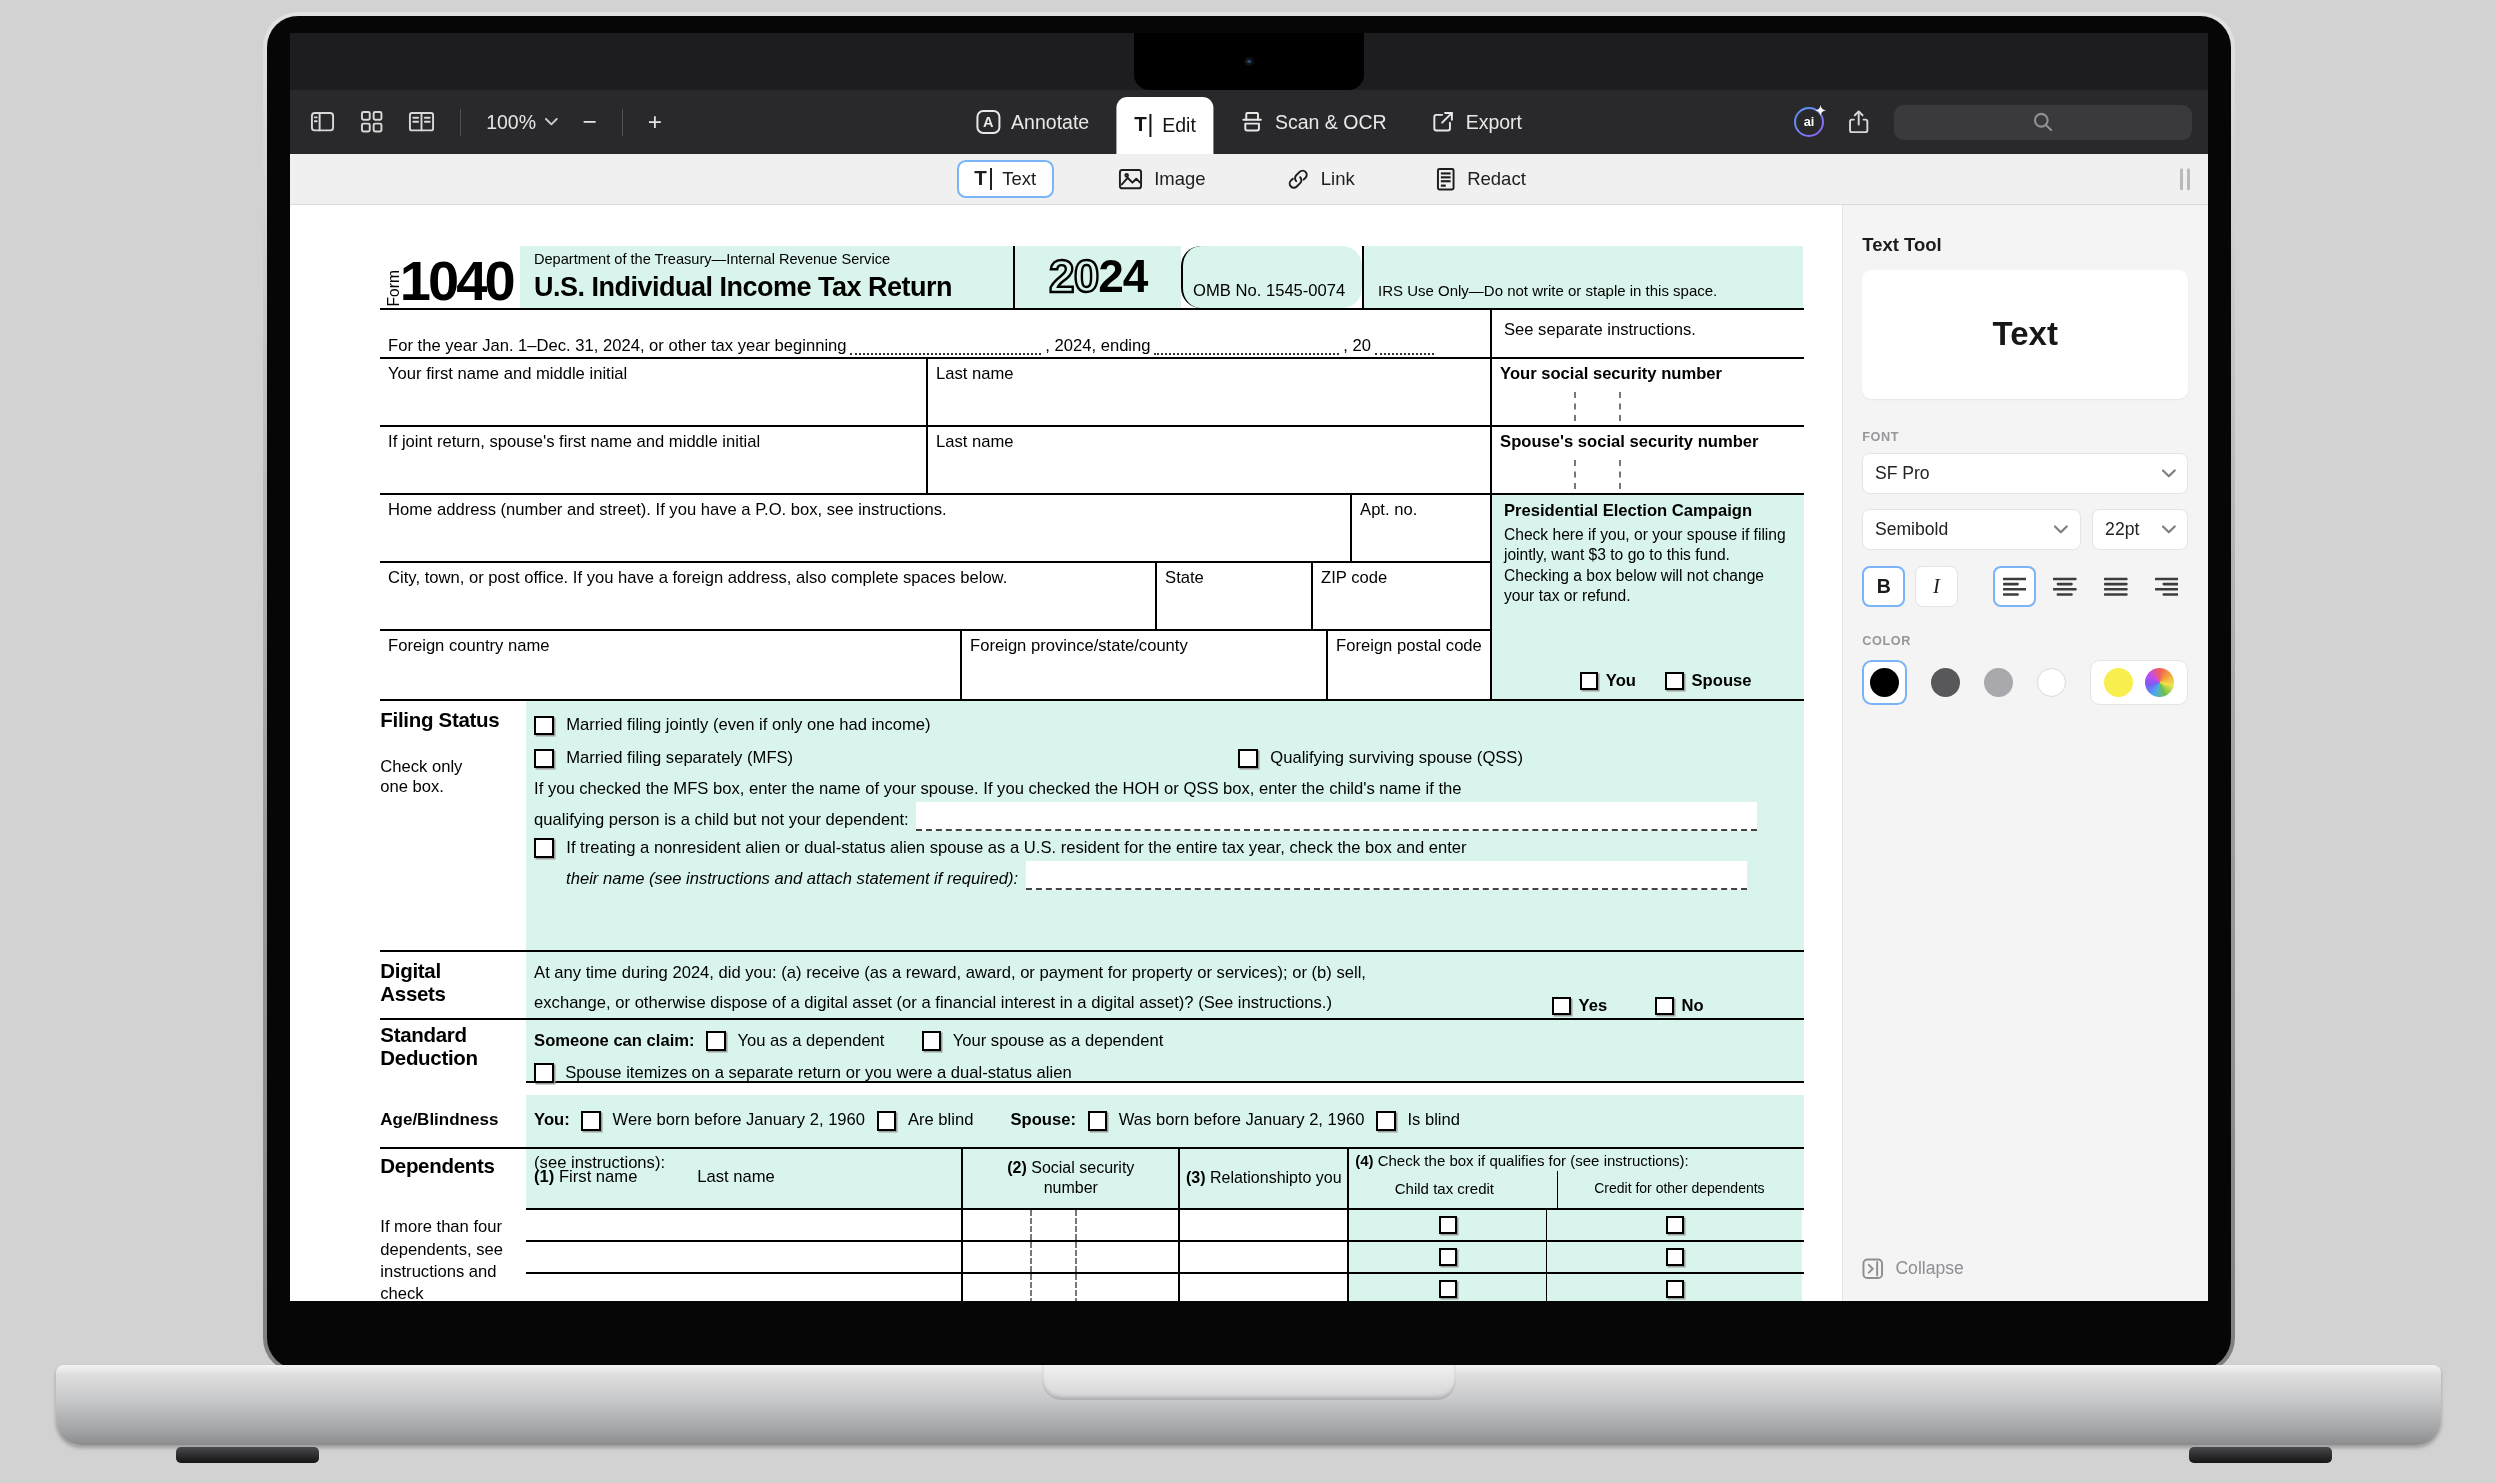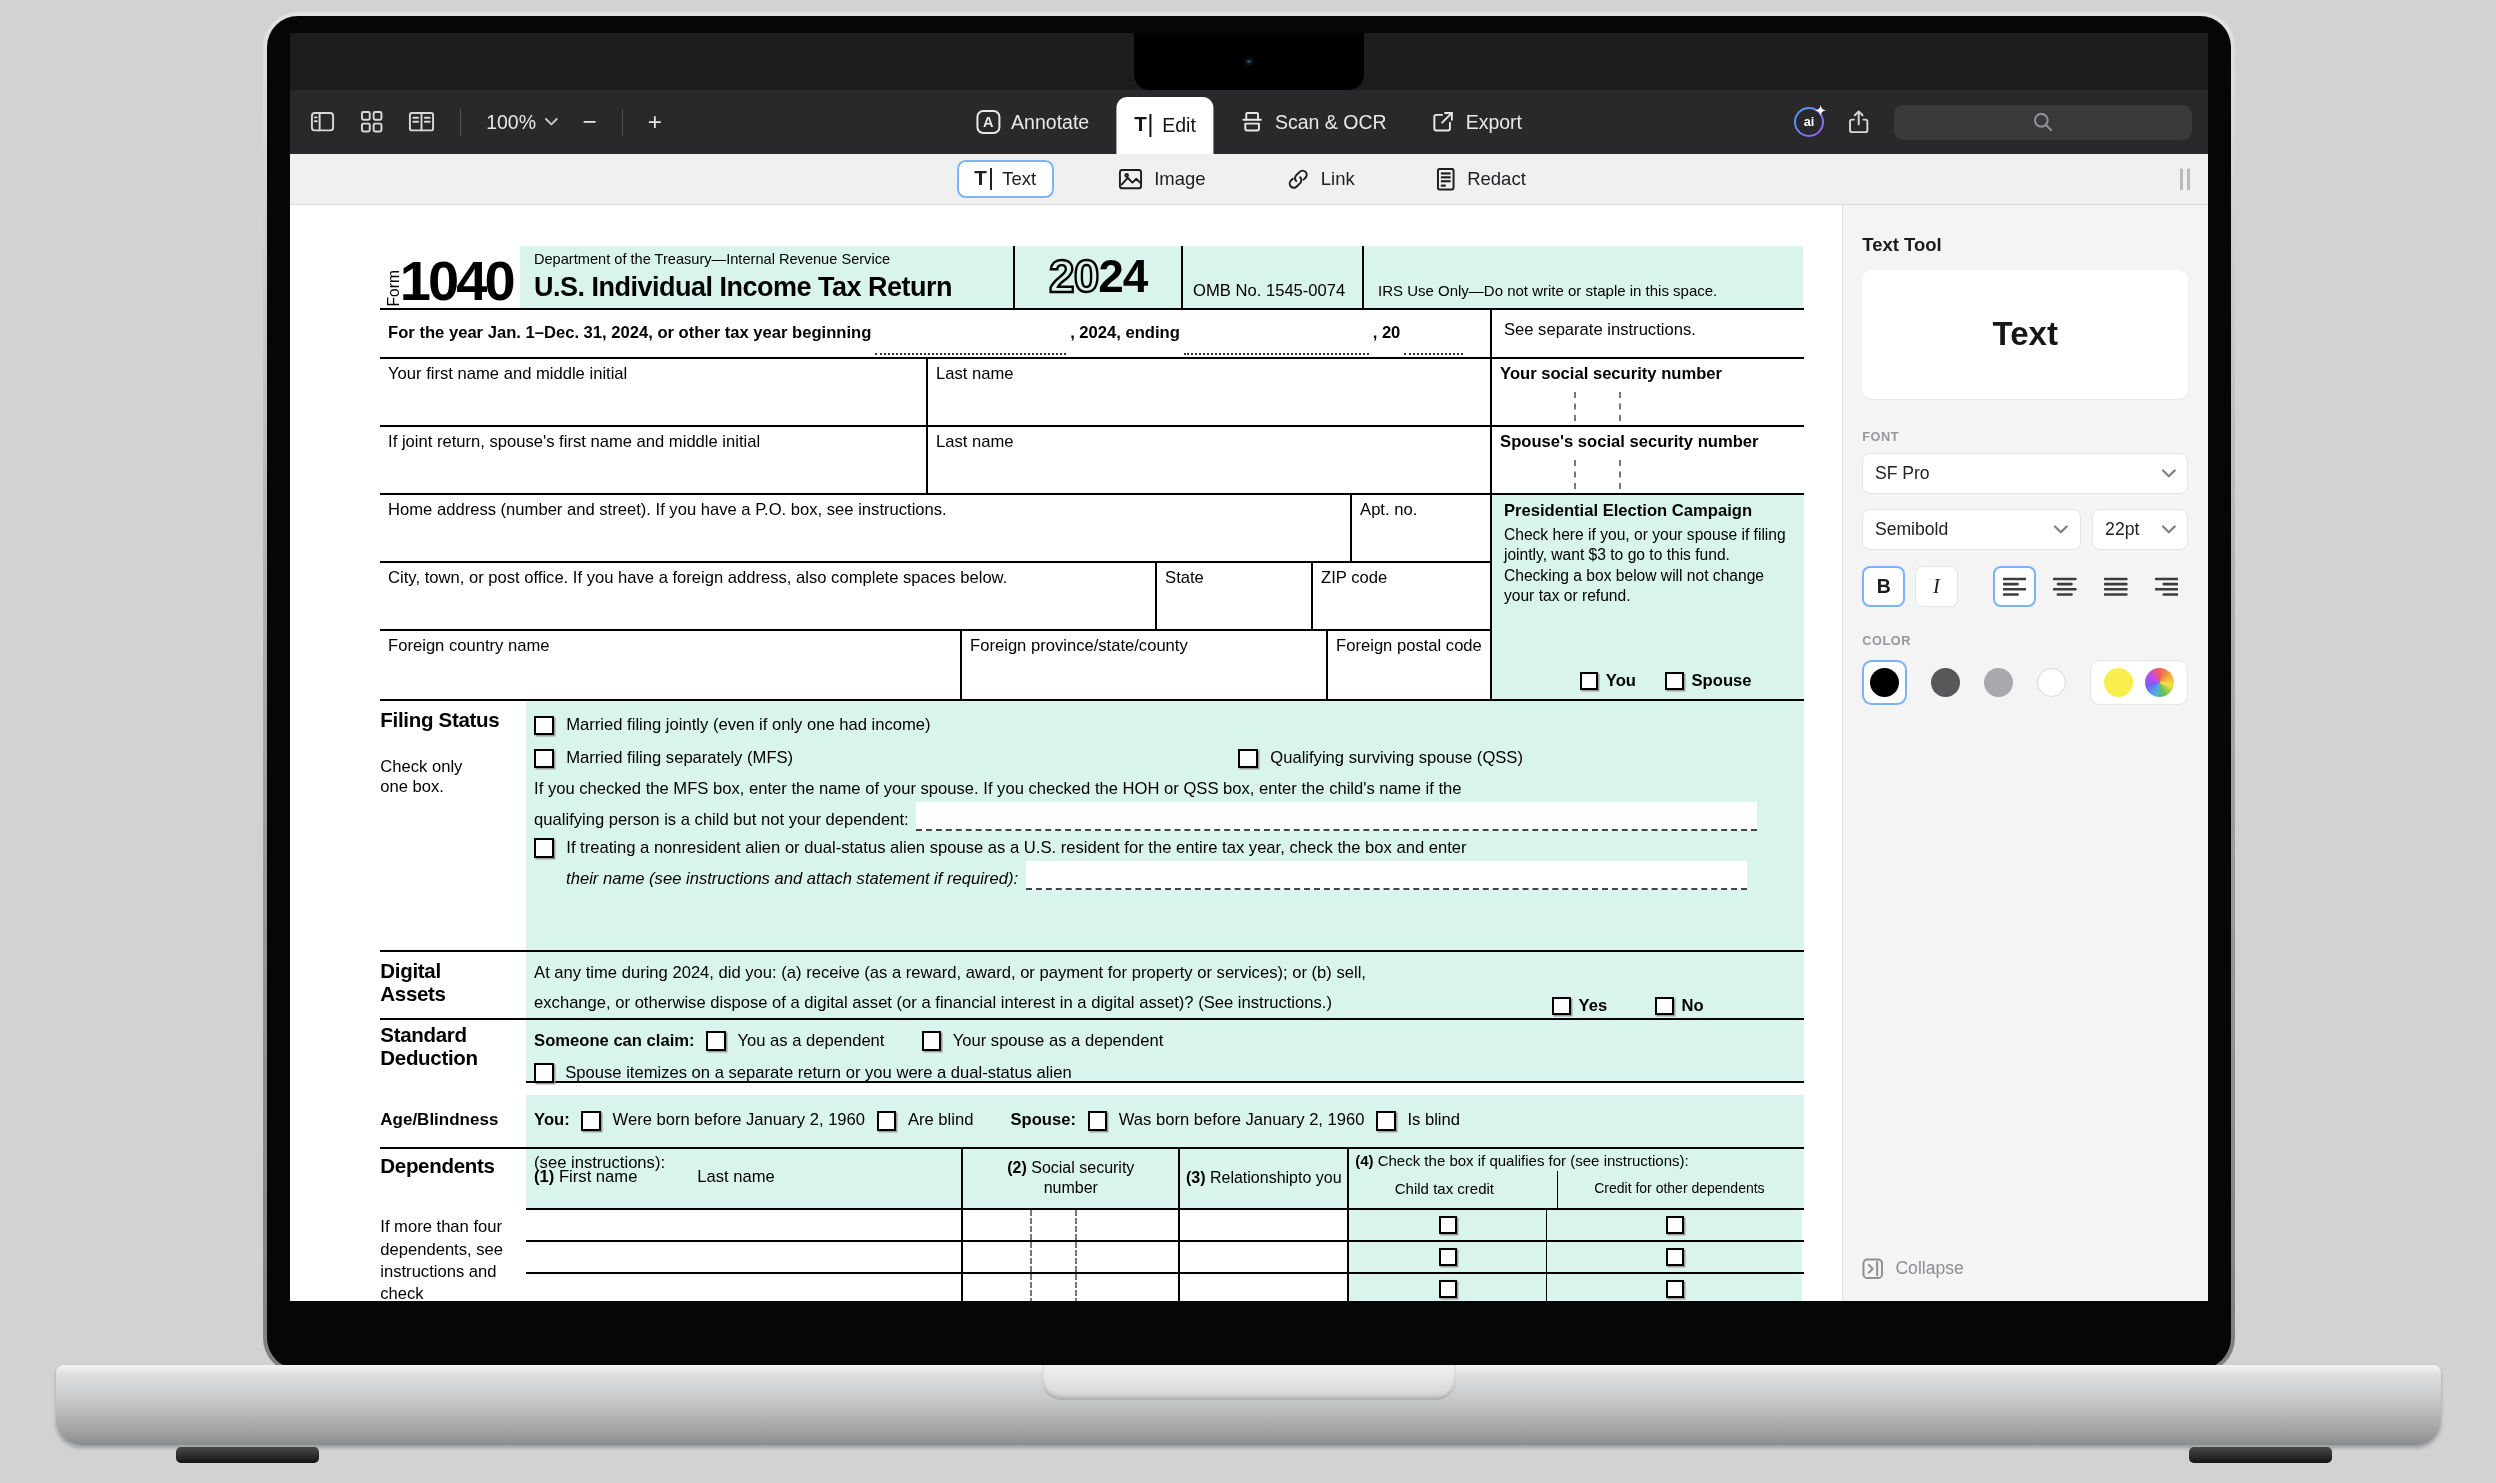--- a/index.html
+++ b/index.html
@@ -86,25 +86,25 @@
   .f-head { display:flex; height:64px; border-bottom:2.9px solid #000; }
   .fh-form { width:140px; display:flex; align-items:flex-end; padding-bottom:2px; }
   .form-word { transform:rotate(-90deg) translateY(3.9px); transform-origin:center; font-size:15.6px; width:19.5px; }
   .form-num { font-size:56px; font-weight:900; letter-spacing:-2.9px; line-height:.92; }
   .fh-dept { width:493px; padding:7.8px 0 3.9px 13.7px; display:flex; flex-direction:column; justify-content:flex-end; }
   .dept-line { font-size:14.6px; }
   .form-title { font-size:27px; font-weight:bold; letter-spacing:-0.5px; margin-top:2px; }
   .fh-year { width:168px; border-left:2px solid #000; display:flex; align-items:center; justify-content:center;
     font-size:46px; font-weight:800; letter-spacing:-1px; }
   .yr-outline { color:#d9f4ed; -webkit-text-stroke:2.4px #000; }
-  .fh-omb { width:181px; border-left:2px solid #000; display:flex; align-items:flex-end; padding:0 0 6.8px 9.8px; font-size:16.6px; }
+  .fh-omb { width:181px; border-left:2px solid #000; display:flex; align-items:flex-end; padding:0 0 6.8px 9.8px; font-size:16.6px;border-radius:20px; }
   .fh-irs { width:441px; border-left:2px solid #000; display:flex; align-items:flex-end; padding:0 0 7.8px 13.7px; font-size:15px; }
 
   .r-year { display:flex; height:49px; border-bottom:2.9px solid #000; }
-  .ry-left { width:1110px; display:flex; align-items:center; padding:0 5.9px 0 7.8px;font-weight:bold; }
+  .ry-left { width:1110px; display:flex; align-items:flex-end; padding:0 5.9px 0 7.8px; }
   .ry-right { width:314px; border-left:2.9px solid #000; padding:9.8px 0 0 11.7px; }
 
   .r-name { display:flex; height:68px; }
   .r-name.b2 { border-bottom:2px solid #000; } .r-name.b3 { border-bottom:2.9px solid #000; }
   .cell { position:relative; padding:4.9px 7.8px; }
   .c-first { width:546px; } .c-last { width:564px; border-left:2px solid #000; }
   .c-ssn { width:314px; border-left:2.9px solid #000; font-weight:bold; }
   .ssn-dash { position:absolute; bottom:3.9px; height:29px; border-left:2px dashed #777; }
 
   .addr-wrap { display:flex; }

